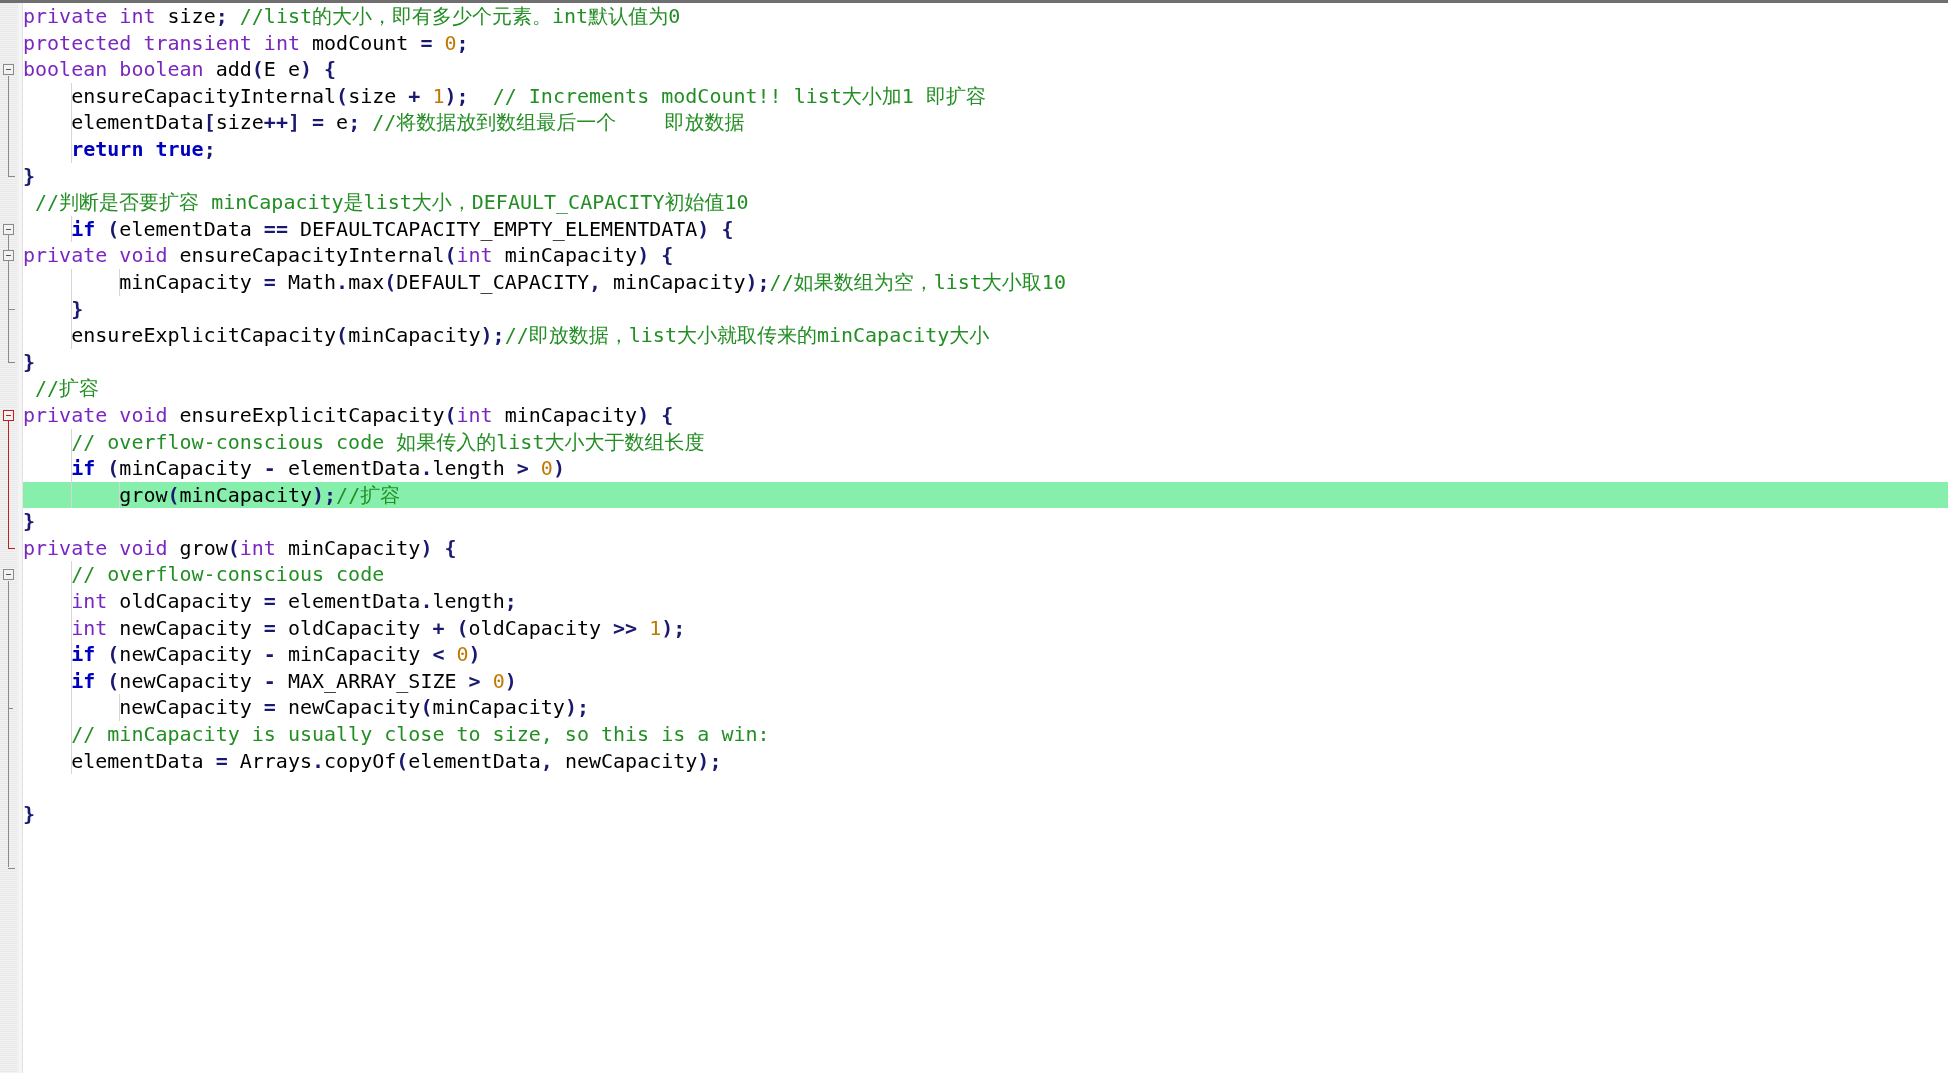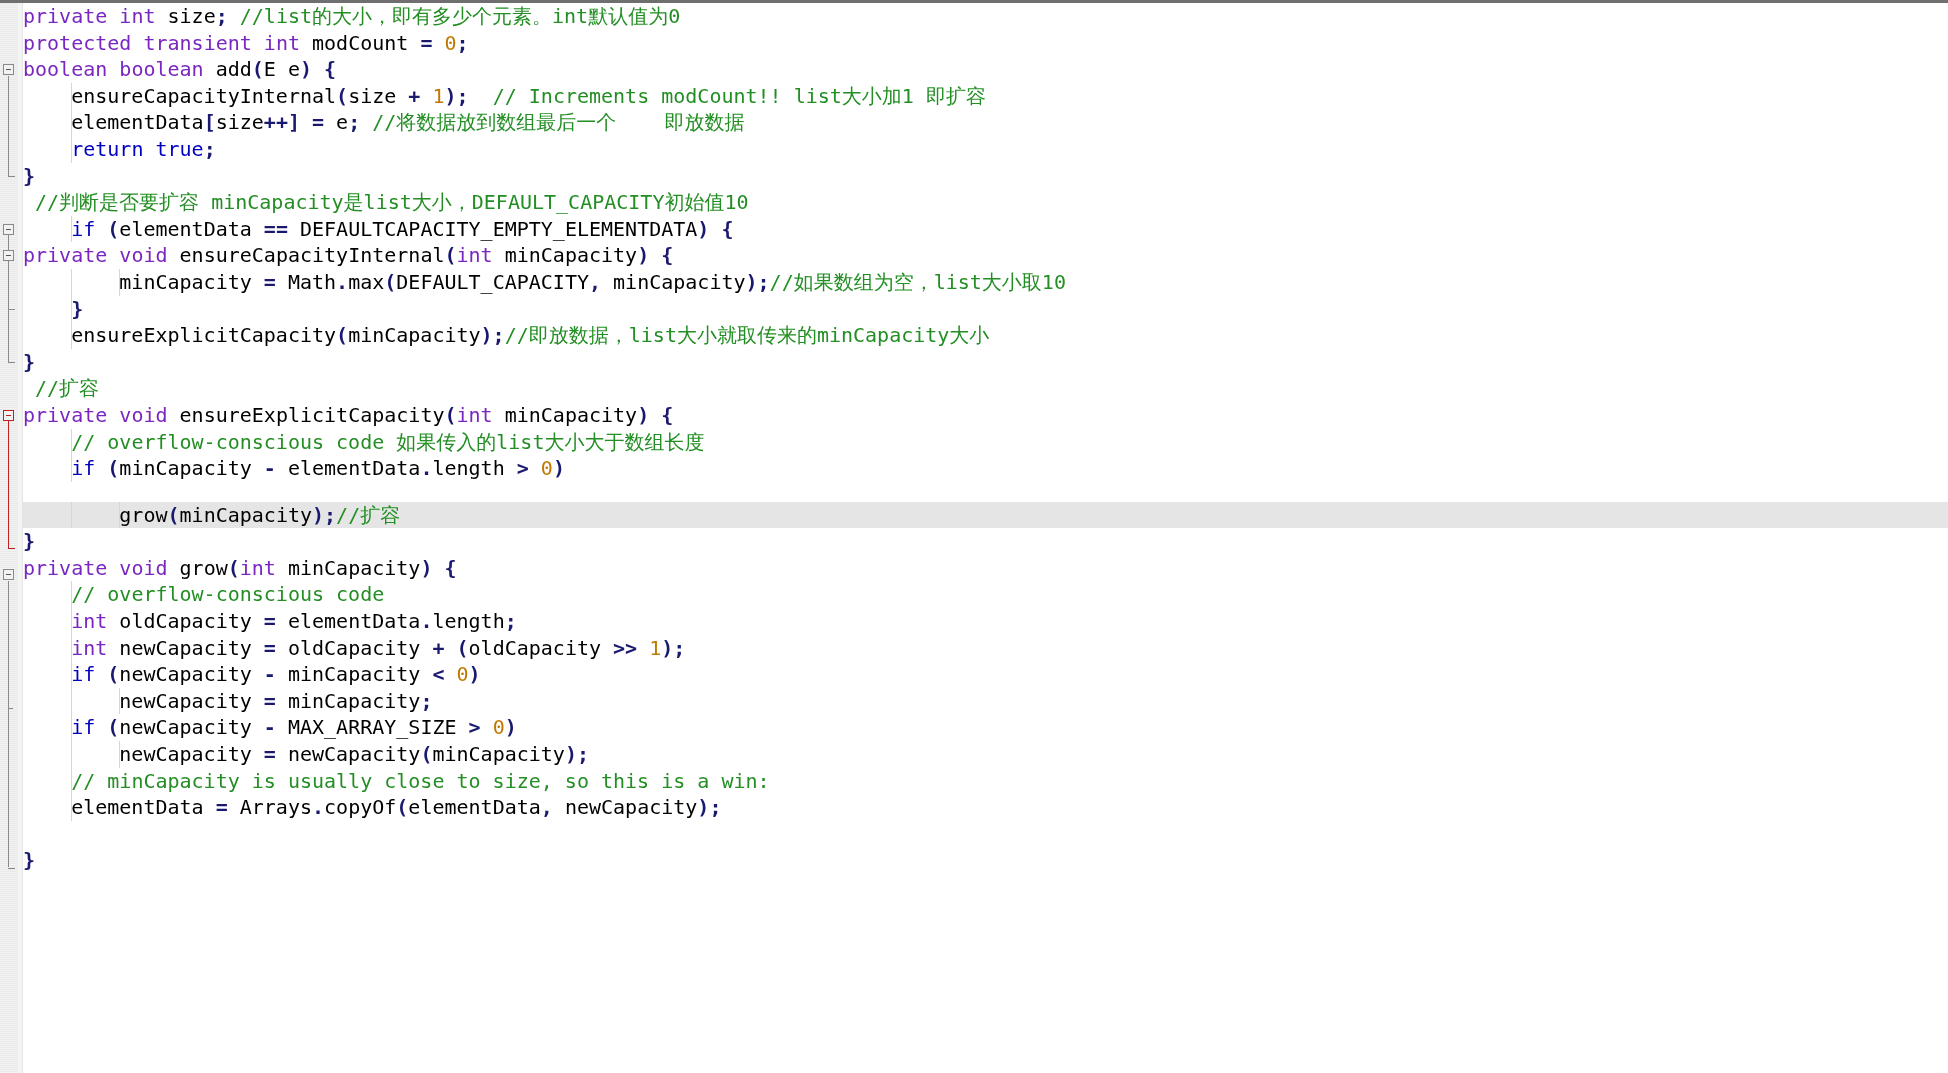--- a/index.html
+++ b/index.html
@@ -74,39 +74,38 @@
   .line {
     position: relative;
     height: 26.6px;
     line-height: 26.6px;
     white-space: pre;
     font-size: 20px;
     letter-spacing: 0px;
     color: #000000;
   }
   .line.current {
-    background: #e5e5e5;
+    background: #86efac;
     box-shadow: 0 0 0 0 #e8e8fb;
-    margin-top: 20px;
   }
   
   .line.current::before {
     content: "";
     position: absolute;
     top: 0;
     left: -23px;
     width: 1948px;
     height: 100%;
     background: #e8e8fb;
     z-index: -1;
   }
 
   
   .kw   { color: #7a26c1; }            
-  .kwb  { color: #0000c0; font-weight: normal; }  
+  .kwb  { color: #0000c0; font-weight: bold; }  
   .cm   { color: #238e23; }            
   .num  { color: #c07800; }            
   .pn   { color: #191970; font-weight: bold; }  
   .id   { color: #000000; }            
   .brace{ color: #191970; font-weight: bold; }
 
   
   .guide {
     position: absolute;
     top: 0;
@@ -213,21 +212,20 @@
       <div class="line"><span class="kw">private</span><span class="id"> </span><span class="kw">void</span><span class="id"> ensureExplicitCapacity</span><span class="pn">(</span><span class="kw">int</span><span class="id"> minCapacity</span><span class="pn">) {</span></div>
       <div class="line"><span class="guide" style="left: 48.08px;"></span><span class="id">    </span><span class="cm">// overflow-conscious code 如果传入的list大小大于数组长度</span></div>
       <div class="line"><span class="guide" style="left: 48.08px;"></span><span class="id">    </span><span class="kwb">if</span><span class="id"> </span><span class="pn">(</span><span class="id">minCapacity </span><span class="pn">-</span><span class="id"> elementData</span><span class="pn">.</span><span class="id">length </span><span class="pn">&gt;</span><span class="id"> </span><span class="num">0</span><span class="pn">)</span></div>
       <div class="line current"><span class="guide" style="left: 48.08px;"></span><span class="guide" style="left: 96.16px;"></span><span class="id">        grow</span><span class="pn">(</span><span class="id">minCapacity</span><span class="pn">);</span><span class="cm">//扩容</span></div>
       <div class="line"><span class="brace">}</span></div>
       <div class="line"><span class="kw">private</span><span class="id"> </span><span class="kw">void</span><span class="id"> grow</span><span class="pn">(</span><span class="kw">int</span><span class="id"> minCapacity</span><span class="pn">) {</span></div>
       <div class="line"><span class="guide" style="left: 48.08px;"></span><span class="id">    </span><span class="cm">// overflow-conscious code</span></div>
       <div class="line"><span class="guide" style="left: 48.08px;"></span><span class="id">    </span><span class="kw">int</span><span class="id"> oldCapacity </span><span class="pn">=</span><span class="id"> elementData</span><span class="pn">.</span><span class="id">length</span><span class="pn">;</span></div>
       <div class="line"><span class="guide" style="left: 48.08px;"></span><span class="id">    </span><span class="kw">int</span><span class="id"> newCapacity </span><span class="pn">=</span><span class="id"> oldCapacity </span><span class="pn">+</span><span class="id"> </span><span class="pn">(</span><span class="id">oldCapacity </span><span class="pn">&gt;&gt;</span><span class="id"> </span><span class="num">1</span><span class="pn">);</span></div>
       <div class="line"><span class="guide" style="left: 48.08px;"></span><span class="id">    </span><span class="kwb">if</span><span class="id"> </span><span class="pn">(</span><span class="id">newCapacity </span><span class="pn">-</span><span class="id"> minCapacity </span><span class="pn">&lt;</span><span class="id"> </span><span class="num">0</span><span class="pn">)</span></div>
-      <div class="line"><span class="guide" style="left: 48.08px;"></span><span class="guide" style="left: 96.16px;"></span><span class="id">        newCapacity </span><span class="pn">=</span><span class="id"> minCapacity</span><span class="pn">;</span></div>
       <div class="line"><span class="guide" style="left: 48.08px;"></span><span class="id">    </span><span class="kwb">if</span><span class="id"> </span><span class="pn">(</span><span class="id">newCapacity </span><span class="pn">-</span><span class="id"> MAX_ARRAY_SIZE </span><span class="pn">&gt;</span><span class="id"> </span><span class="num">0</span><span class="pn">)</span></div>
       <div class="line"><span class="guide" style="left: 48.08px;"></span><span class="guide" style="left: 96.16px;"></span><span class="id">        newCapacity </span><span class="pn">=</span><span class="id"> newCapacity</span><span class="pn">(</span><span class="id">minCapacity</span><span class="pn">);</span></div>
       <div class="line"><span class="guide" style="left: 48.08px;"></span><span class="id">    </span><span class="cm">// minCapacity is usually close to size, so this is a win:</span></div>
       <div class="line"><span class="guide" style="left: 48.08px;"></span><span class="id">    elementData </span><span class="pn">=</span><span class="id"> Arrays</span><span class="pn">.</span><span class="id">copyOf</span><span class="pn">(</span><span class="id">elementData</span><span class="pn">,</span><span class="id"> newCapacity</span><span class="pn">);</span></div>
       <div class="line">&nbsp;</div>
       <div class="line"><span class="brace">}</span></div>
     </div>
 
 </div>
 

